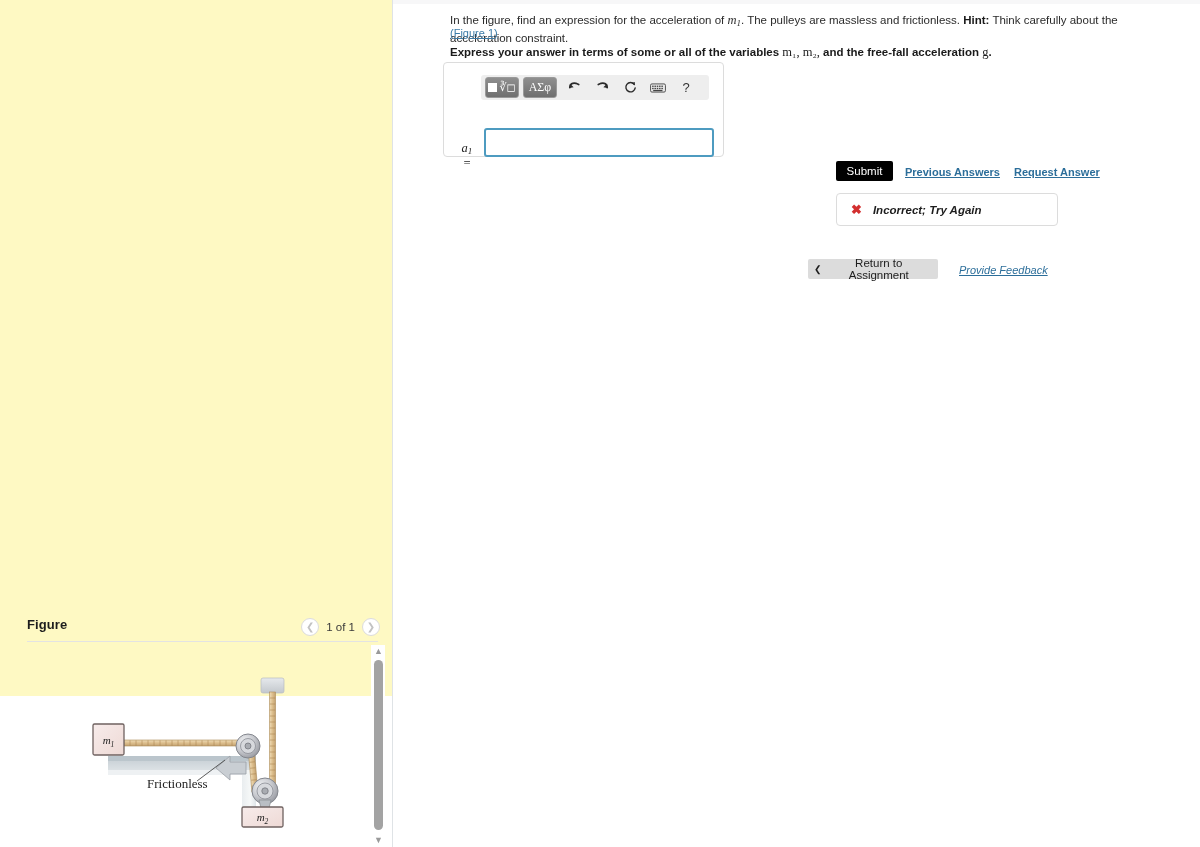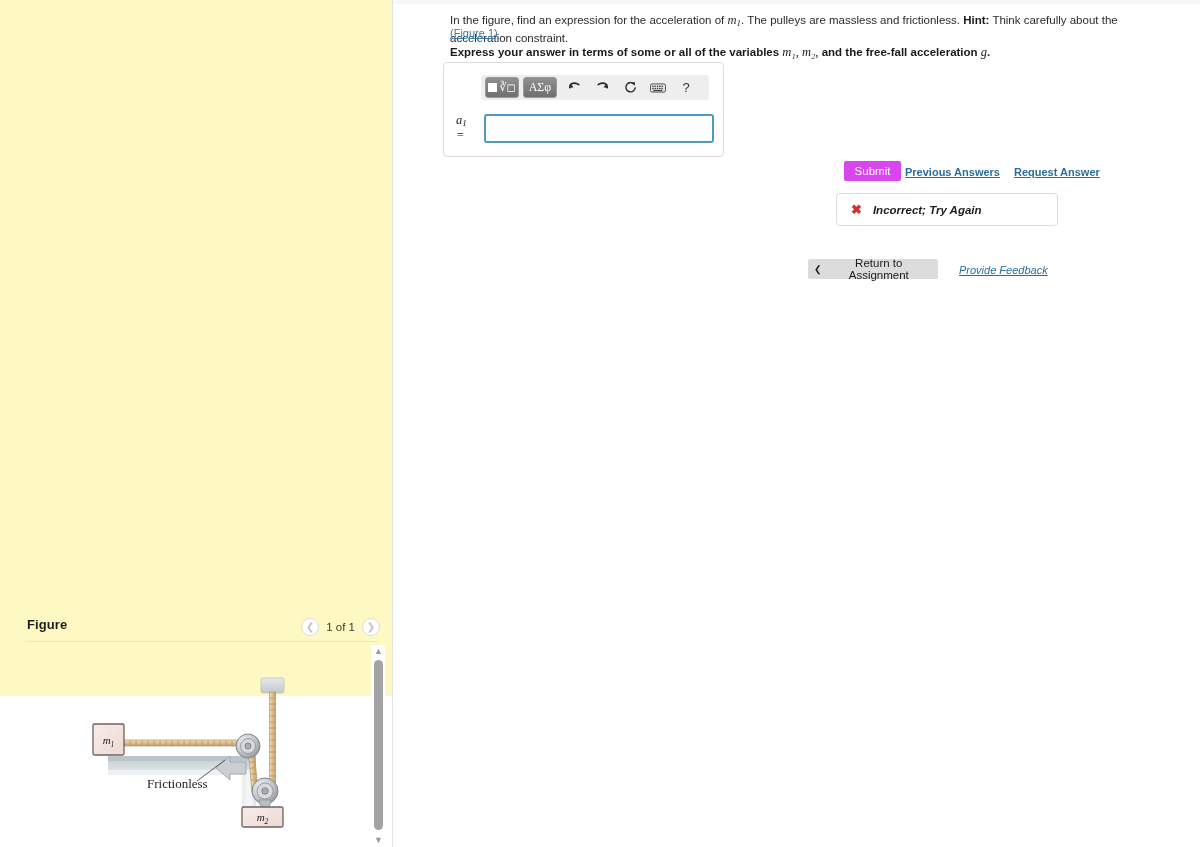--- a/index.html
+++ b/index.html
@@ -85,21 +85,21 @@
   }
   .prob-text .hint-lab { font-weight:bold; color:#1a1a1a; }
   .fig-link {
     position:absolute; left:57px; top:23px;
     font-size:11px; color:#3c7ca8; text-decoration:underline; cursor:pointer;
   }
   .express-line {
     position:absolute; left:57px; top:41px; width:700px;
     font-size:11.5px; font-weight:bold; color:#1a1a1a;
   }
-  .express-line .var { font-family:"Liberation Serif", serif; font-style:italic; font-weight:normal; font-size:12.5px;}
+  .express-line .var { font-family:"Liberation Serif", serif; font-weight:normal; font-size:12.5px;}
   .mvar { font-family:"Liberation Serif", serif; font-style:italic; font-size:12.5px; }
   .msub { font-size:9px; vertical-align:-2px; font-style:italic;}
 
   
   .answer-box {
     position:absolute; left:50px; top:58px; width:281px; height:95px;
     border:1px solid #dcdcdc; border-radius:4px; background:#fff;
   }
   .mathtoolbar {
     position:absolute; left:37px; top:12px; width:228px; height:25px;
@@ -121,33 +121,33 @@
   .tb-icon {
     width:26px; height:21px; display:flex; align-items:center; justify-content:center;
     color:#333; font-size:13px; cursor:pointer; margin-right:2px;
   }
   .tb-icon svg { display:block; }
 
   .ans-row {
     position:absolute; left:12px; top:50px; width:258px;
     display:flex; align-items:center; gap:6px;
   }
-  .ans-label { font-family:"Liberation Serif", serif; font-style:italic; font-size:12.5px; color:#222; width:22px; text-align:left;}
+  .ans-label { font-family:"Liberation Serif", serif; font-style:italic; font-size:12.5px; color:#222; width:22px; text-align:center;margin-top:28px;}
   .ans-input {
     width:233px; height:29px;
     border:2px solid #4e9bc0; border-radius:3px;
     background:#fff; outline:none;
     font-size:12px; padding:0 6px;
     font-family:"Liberation Serif", serif;
   }
 
   .submit-btn {
     position:absolute; left:443px; top:157px; width:57px; height:20px;
-    background:#d946ef; color:#fff; border:none; border-radius:2px;
-    font-size:11.5px; cursor:pointer; font-family:"Liberation Sans", sans-serif;margin-left:8px;
+    background:#000000; color:#fff; border:none; border-radius:2px;
+    font-size:11.5px; cursor:pointer; font-family:"Liberation Sans", sans-serif;
   }
   .link-btn {
     position:absolute; font-size:11px; font-weight:bold; color:#2c6e9a;
     text-decoration:underline; cursor:pointer;
   }
   #prev-answers { left:512px; top:162px;text-align:right; }
   #request-answer { left:597px; top:162px;padding-left:24px; }
 
   .feedback-box {
     position:absolute; left:443px; top:189px; width:222px; height:33px;

